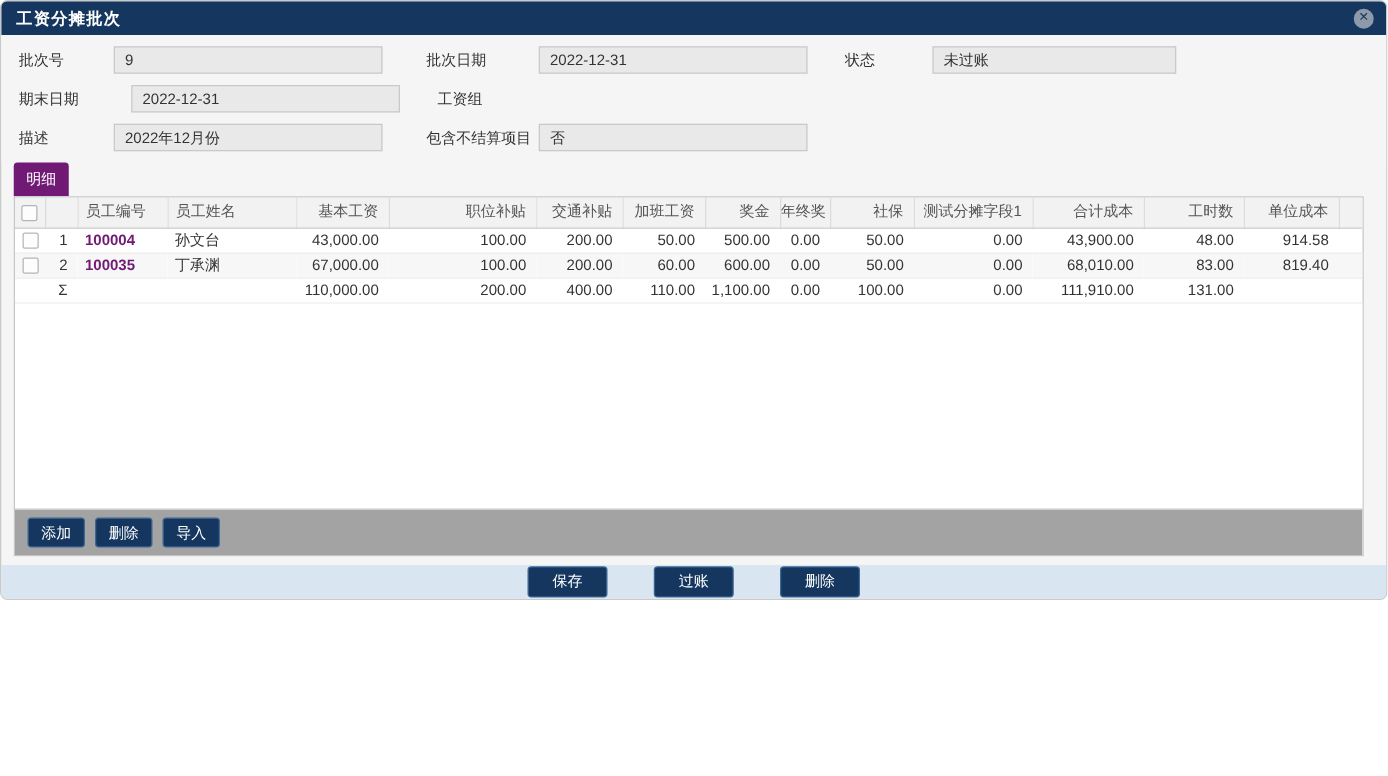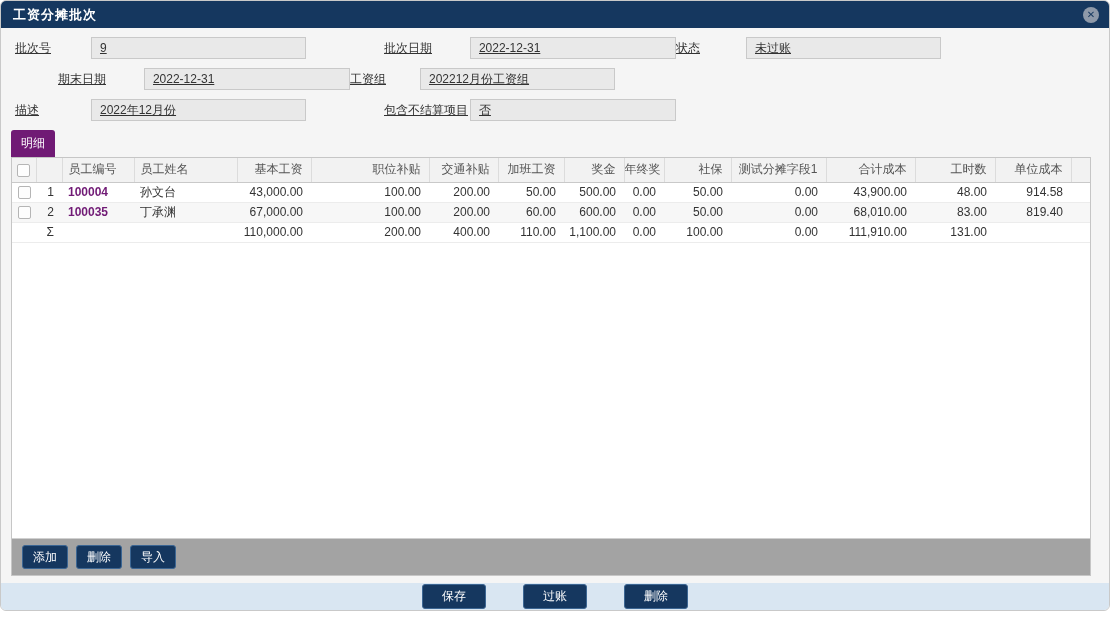--- a/index.html
+++ b/index.html
@@ -1,40 +1,40 @@
 <!DOCTYPE html>
 <html><head>
 <meta charset="utf-8">
 <style>
   * { margin:0; padding:0; box-sizing:border-box; }
   html,body { width:1110px; height:621px; background:#ffffff; }
   body { font-family:"Liberation Sans","DejaVu Sans",sans-serif; font-size:12px; color:#333; }
 
-  .dialog { width:1110px; height:611px; display:flex; flex-direction:column;
+  .dialog { width:1110px; height:480px; display:flex; flex-direction:column;
             background:#f5f5f5; border-radius:6px; overflow:hidden; border:1px solid #c9c9c9; }
 
   
   .titlebar { height:27px; flex:0 0 27px; background:#15375f; display:flex;
               align-items:center; padding:0 10px 0 12px; }
   .titlebar .title { color:#ffffff; font-size:13px; font-weight:bold; letter-spacing:1px; }
   .titlebar .spacer { flex:1; }
   .close-btn { width:16px; height:16px; border-radius:50%; background:#8e99a9;
                display:flex; align-items:center; justify-content:center;
                color:#15375f; font-size:10px; font-weight:bold; cursor:pointer; line-height:1; }
 
   
   .form-area { flex:0 0 100px; padding:9px 0 0 14px; background:#f5f5f5; }
-  .form-row { display:flex; align-items:center; margin-bottom:9px;text-decoration:underline; }
+  .form-row { display:flex; align-items:center; margin-bottom:9px; }
   .fcol { display:flex; align-items:center; }
   .fcol1 { width:326px; }
   .fcol2 { width:335px; }
   .fcol3 { width:265px; }
   .flabel { color:#333; font-size:12px; }
   .fcol1 .flabel { width:76px; }
-  .fcol2 .flabel { width:90px;margin-left:43px; }
+  .fcol2 .flabel { width:90px; }
   .fcol3 .flabel { width:70px; }
   .finput { height:22px; background:#e9e9e9; border:1px solid #c9c9c9; font-size:12px;
             color:#333; padding:0 8px; font-family:inherit; }
   .fcol1 .finput { width:215px; }
   .fcol2 .finput { width:215px; }
   .fcol3 .finput { width:195px; }
 
   
   .tab-strip { flex:0 0 25px; display:flex; align-items:flex-end; padding-left:10px; }
   .tab { background:#701a75; color:#ffffff; font-size:12px; padding:5px 10px 5px 10px;
@@ -97,21 +97,20 @@
         <input class="finput" readonly="" value="未过账" style="">
       </div>
     </div>
     <div class="form-row">
       <div class="fcol fcol2">
         <span class="flabel">期末日期</span>
         <input class="finput" readonly="" value="2022-12-31" style="">
       </div>
       <div class="fcol fcol3">
         <span class="flabel">工资组</span>
-        <input class="finput" readonly="" value="202212月份工资组" style="">
       </div>
     </div>
     <div class="form-row">
       <div class="fcol fcol1">
         <span class="flabel">描述</span>
         <input class="finput" readonly="" value="2022年12月份" style="">
       </div>
       <div class="fcol fcol2">
         <span class="flabel">包含不结算项目</span>
         <input class="finput" readonly="" value="否" style="">

